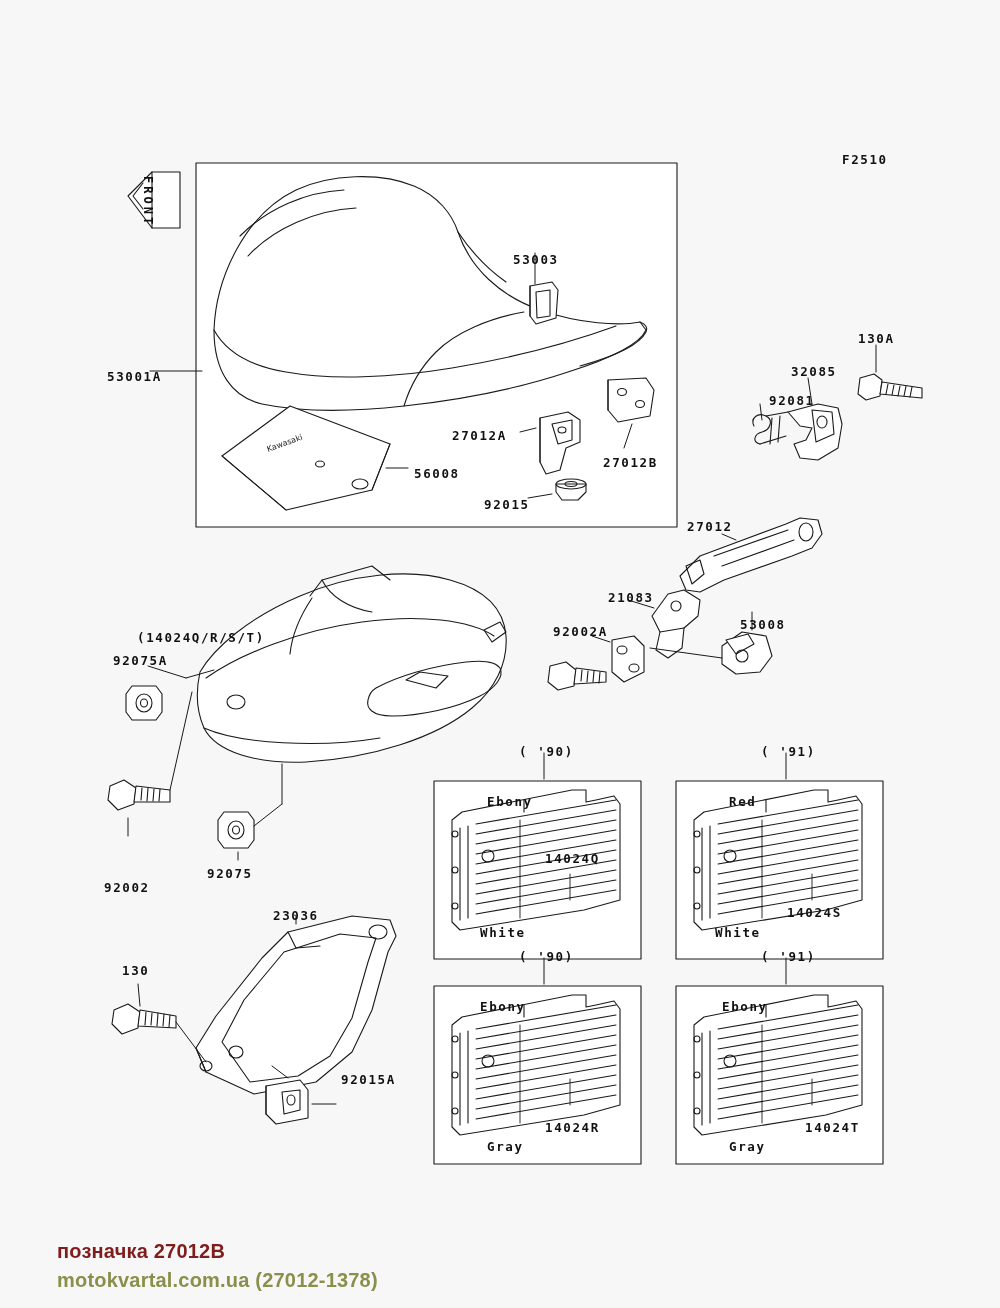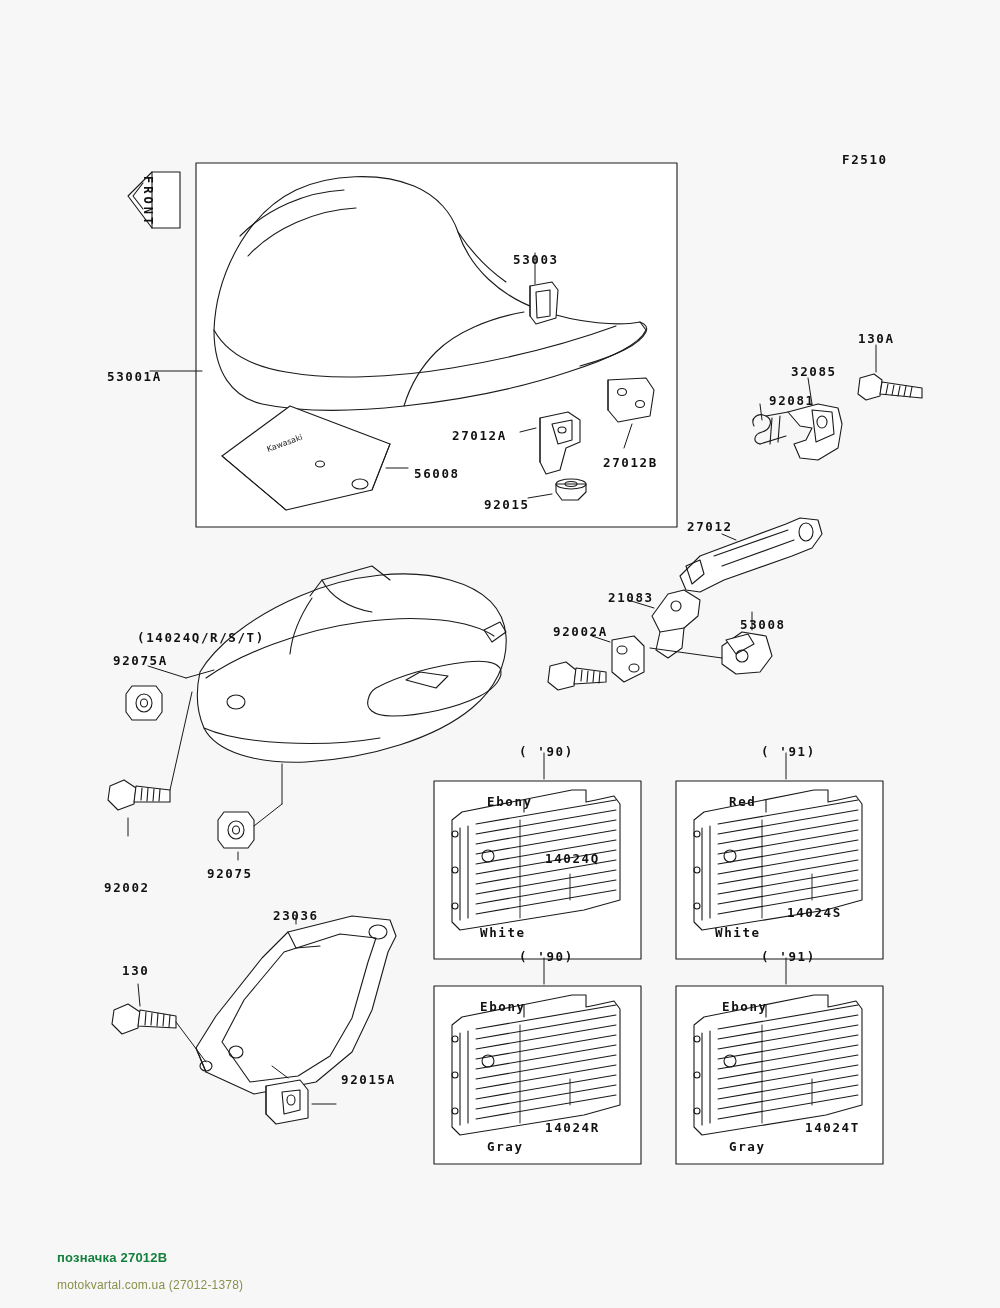--- a/index.html
+++ b/index.html
@@ -21,24 +21,24 @@
     white-space:nowrap;
     font-weight:bold;
   }
   .footer{
     position:absolute;
     left:57px;
     bottom:16px;
     font-family:"Liberation Sans", sans-serif;
   }
   .footer .l1{
-    font-size:13px;font-weight:bold;color:#15803d;margin-bottom:13px;letter-spacing:.2px;
+    font-size:20px;font-weight:bold;color:#7f1d1d;margin-bottom:6px;letter-spacing:.2px;
   }
   .footer .l2{
-    font-size:12px;font-weight:normal;color:#8a8f4a;letter-spacing:.2px;
+    font-size:20px;font-weight:bold;color:#8a8f4a;letter-spacing:.2px;
   }
   .footer .l2 .dom{color:#8a8f4a;}
 </style>
 </head>
 <body>
 
 <div class="stage">
 
 <svg width="1000" height="1308" viewBox="0 0 1000 1308">
   <g fill="none" stroke="#1a1a1a" stroke-width="1.1" stroke-linejoin="round" stroke-linecap="round">

